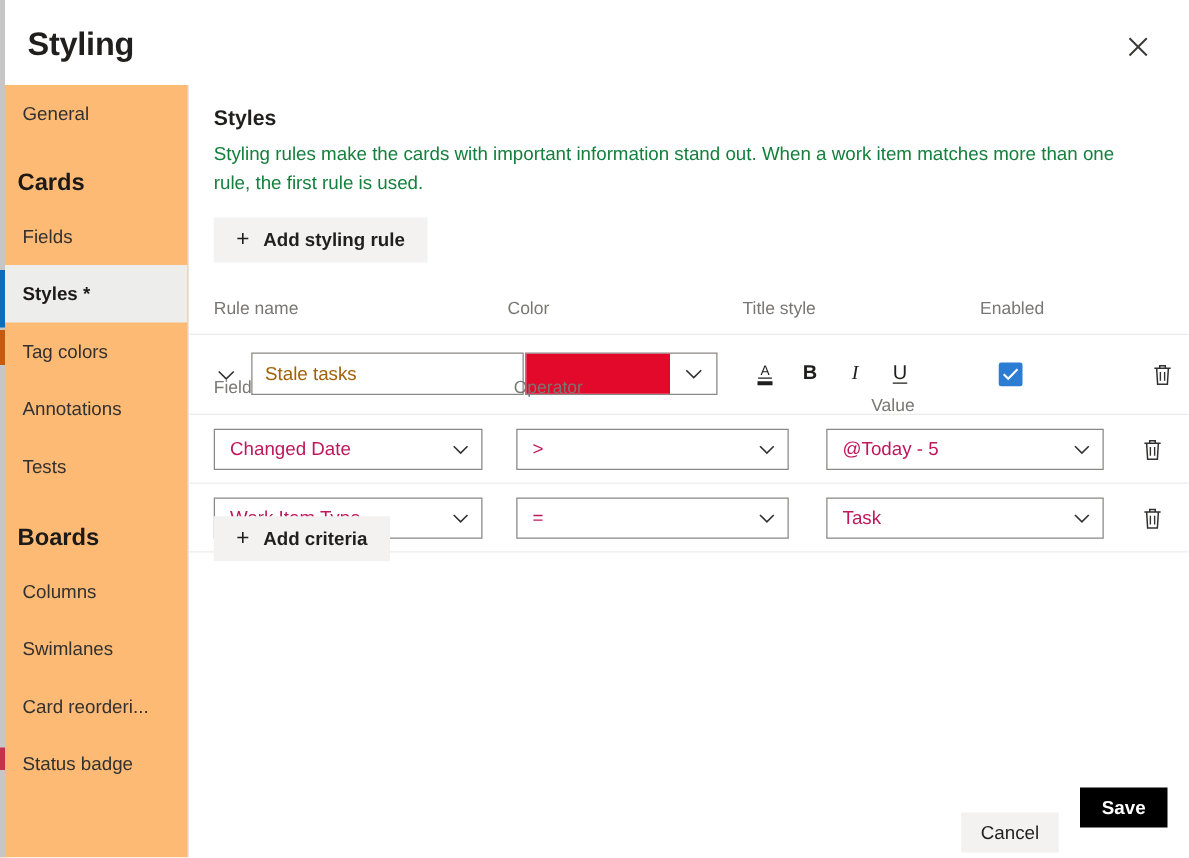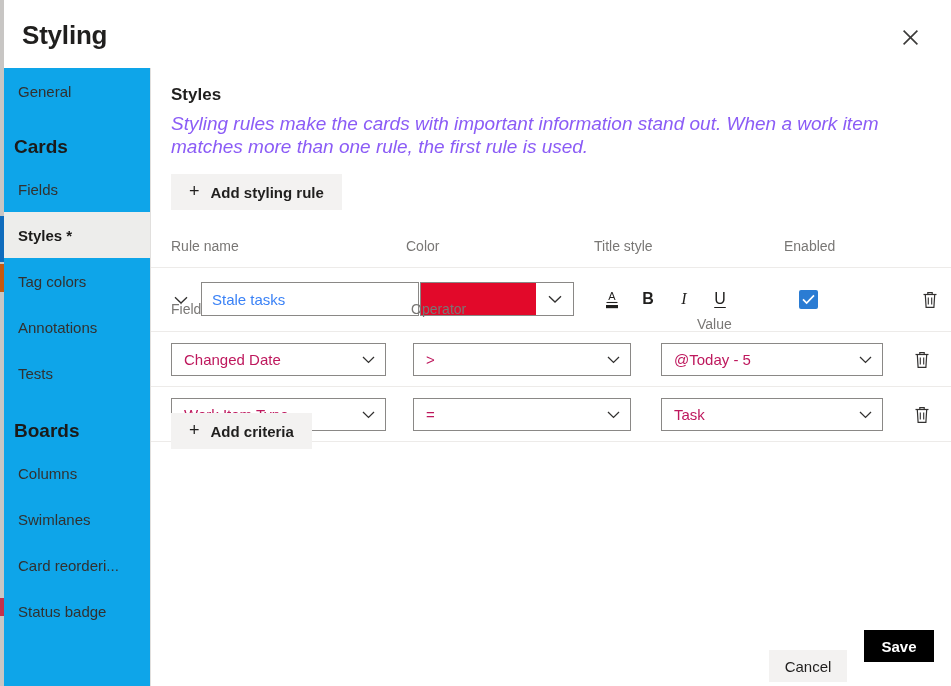--- a/index.html
+++ b/index.html
@@ -71,21 +71,21 @@
     cursor: pointer;
     border-radius: 2px;
   }
 
   
   #sidebar {
     position: absolute;
     left: 0; top: 68px;
     width: 151px; height: 618px;
     border-right: 1px solid #e1dfdd;
-    background: #0ea5e9;
+    background: #fdba74;
     overflow: hidden;
   }
   .nav-item {
     height: 46px;
     display: flex;
     align-items: center;
     padding-left: 18px;
     font-size: 15px;
     color: #323130;
     cursor: pointer;
@@ -120,24 +120,23 @@
     position: absolute;
     left: 20px; top: 17px;
     font-size: 17px;
     font-weight: bold;
     color: #201f1e;
   }
   #section-desc {
     position: absolute;
     left: 20px; top: 44px;
     width: 745px;
-    font-size: 19px;
+    font-size: 15px;
     line-height: 23px;
-    color: #8b5cf6;
-    font-style: italic;
+    color: #15803d;
   }
 
   .ghost-button {
     display: inline-flex;
     align-items: center;
     gap: 11px;
     background: #f3f2f1;
     border: none;
     padding: 0 18px;
     height: 36px;
@@ -195,21 +194,21 @@
     color: #323130;
   }
   #rule-name-input {
     position: absolute;
     left: 50px; top: 14px;
     width: 218px; height: 34px;
     border: 1px solid #8a8886;
     background: #ffffff;
     font-family: "Liberation Sans", sans-serif;
     font-size: 15px;
-    color: #3b82f6;
+    color: #a16207;
     padding: 0 10px;
     outline: none;
   }
   #color-picker {
     position: absolute;
     left: 269px; top: 14px;
     width: 154px; height: 34px;
     border: 1px solid #8a8886;
     background: #ffffff;
     display: flex;

